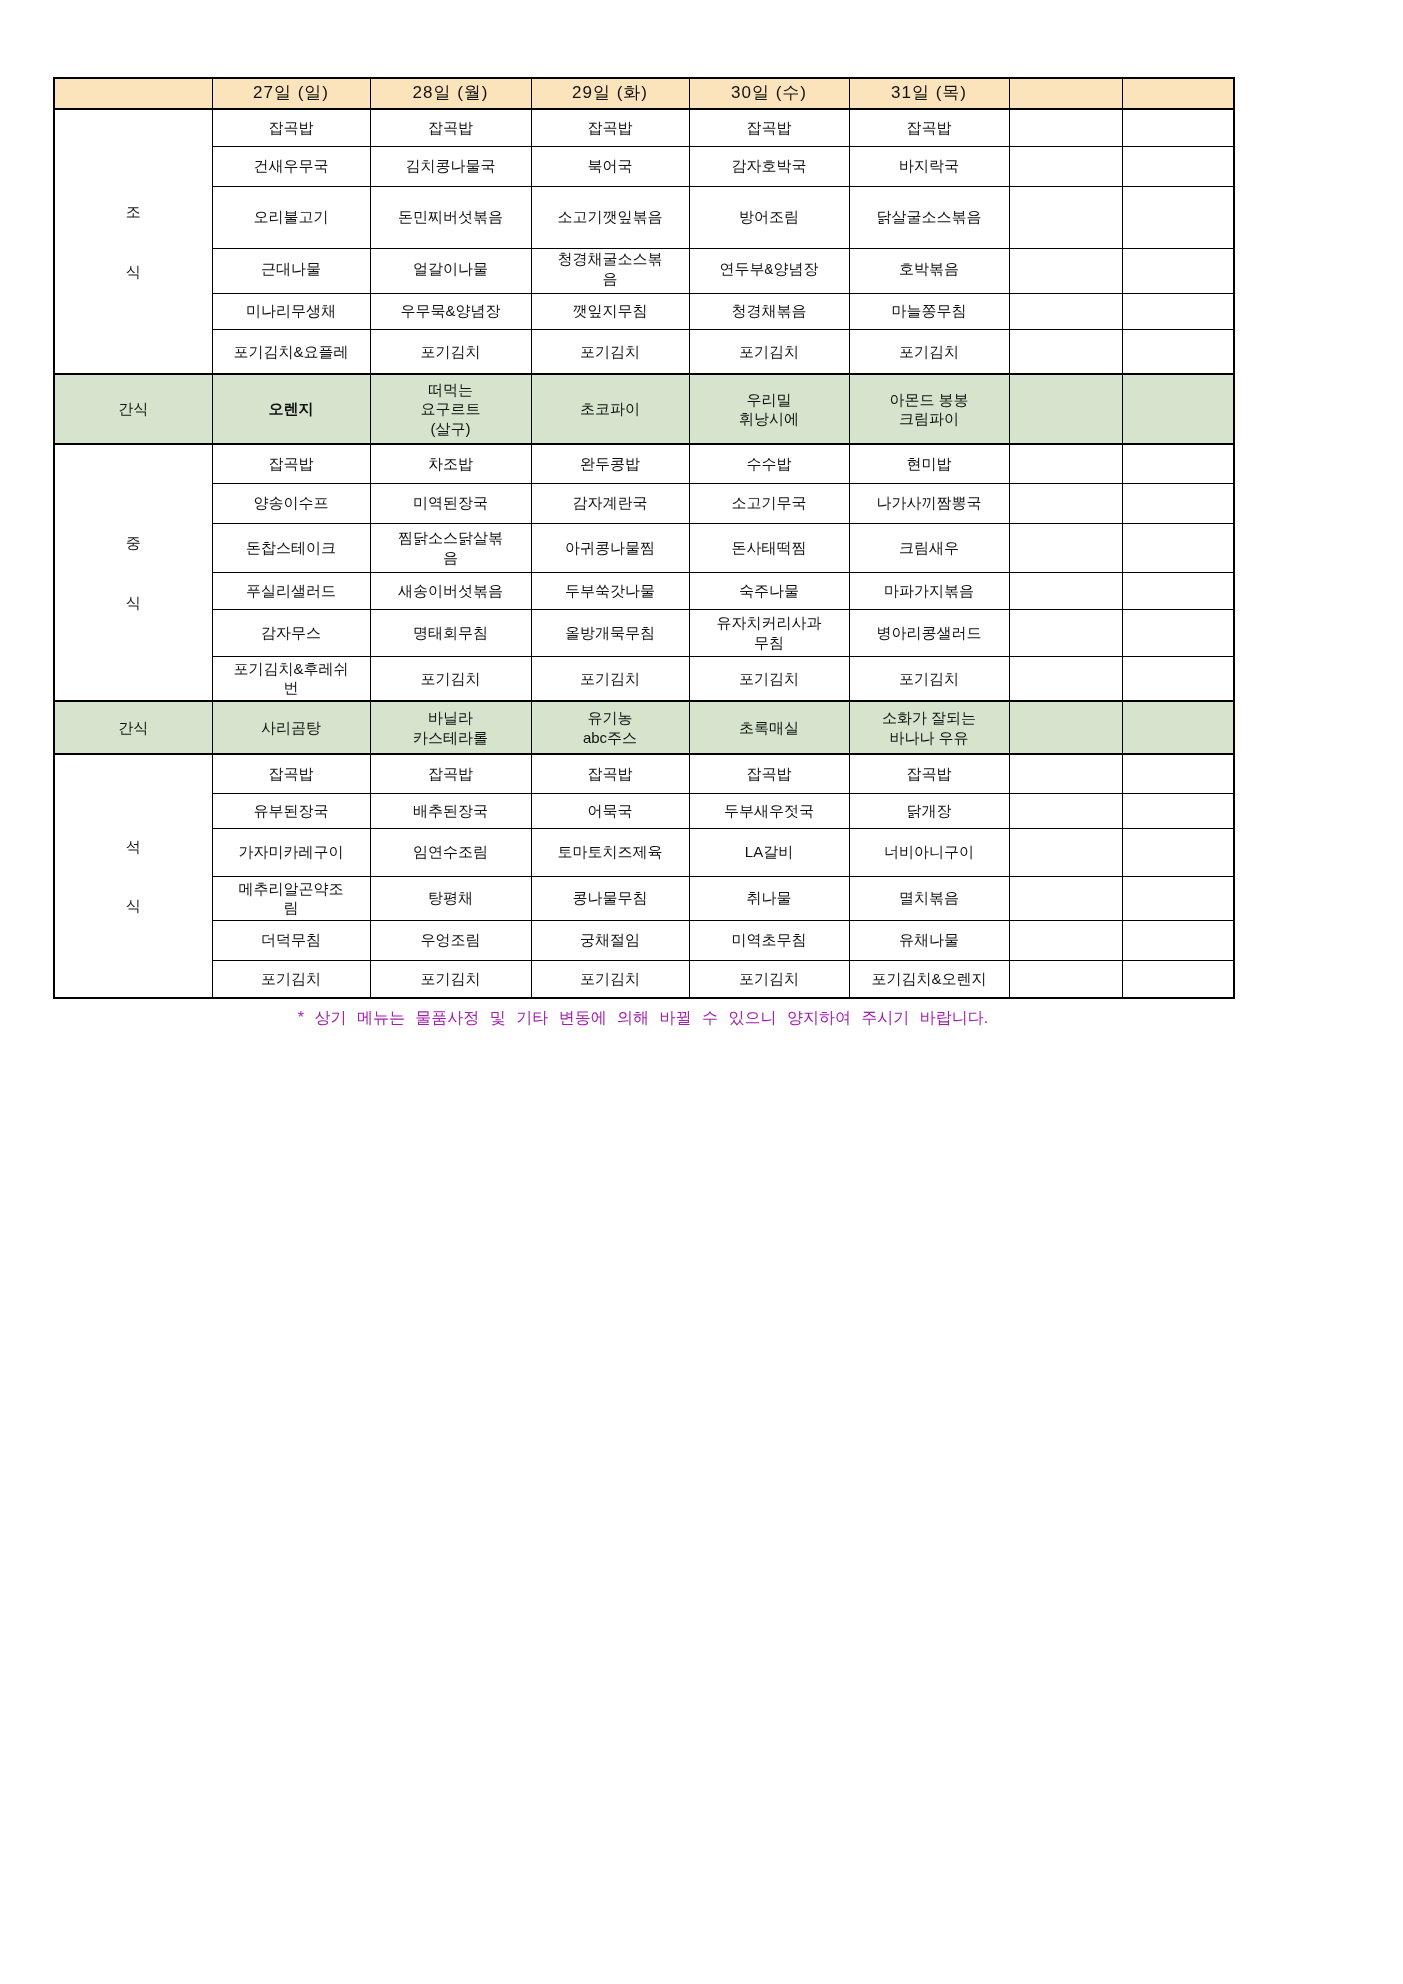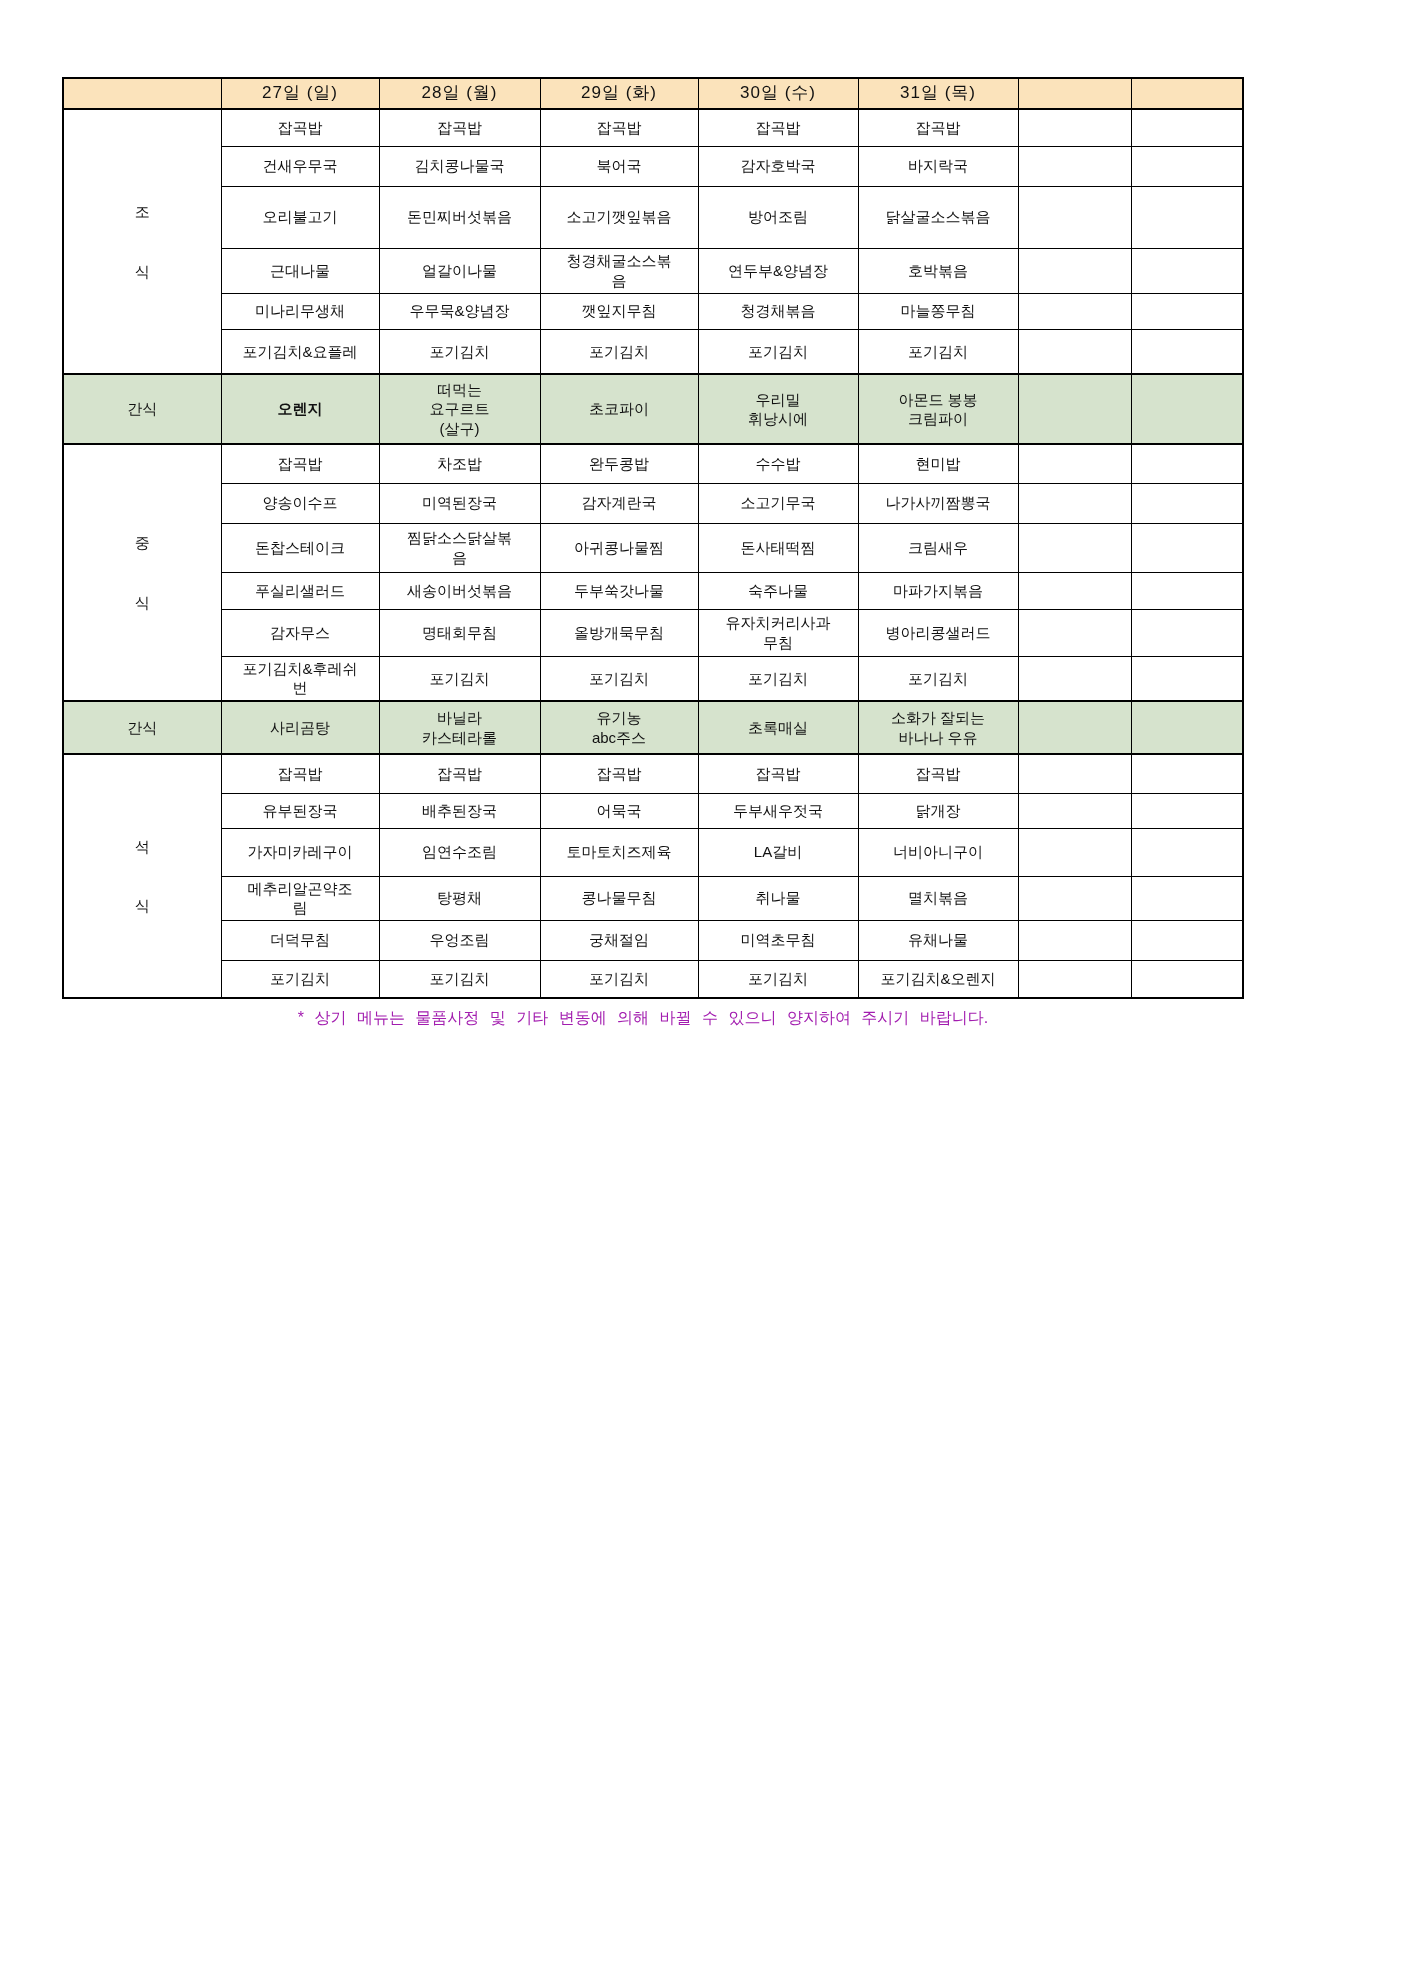--- a/index.html
+++ b/index.html
@@ -1,21 +1,21 @@
 <!DOCTYPE html>
 <html><head>
 <meta charset="utf-8">
 <style>
   html,body { margin:0; padding:0; }
   body {
     width:1403px; height:1984px; background:#ffffff;
     font-family:"Liberation Sans", sans-serif; color:#111111;
     position:relative; overflow:hidden;
   }
-  .table-wrap { position:absolute; left:62px; top:77px; }
+  .table-wrap { position:absolute; left:53px; top:77px; }
   table.menu {
     border-collapse:collapse; table-layout:fixed; width:1180px;
     border:2px solid #000;
   }
   table.menu th, table.menu td {
     border:1px solid #000; text-align:center; vertical-align:middle;
     padding:2px 4px; font-size:15px; font-weight:normal;
     white-space:pre-line; line-height:1.3; overflow:hidden;
     box-sizing:border-box; color:#111;
   }
@@ -84,21 +84,21 @@
         </tr>
         <tr style="height: 62px;">
           <td>오리불고기</td>
           <td>돈민찌버섯볶음</td>
           <td>소고기깻잎볶음</td>
           <td>방어조림</td>
           <td>닭살굴소스볶음</td>
           <td></td>
           <td></td>
         </tr>
-        <tr style="height: 45px;">
+        <tr style="height: 45px; font-family: Liberation Mono, monospace;">
           <td>근대나물</td>
           <td>얼갈이나물</td>
           <td>청경채굴소스볶
 음</td>
           <td>연두부&amp;양념장</td>
           <td>호박볶음</td>
           <td></td>
           <td></td>
         </tr>
         <tr style="height: 36px;">

